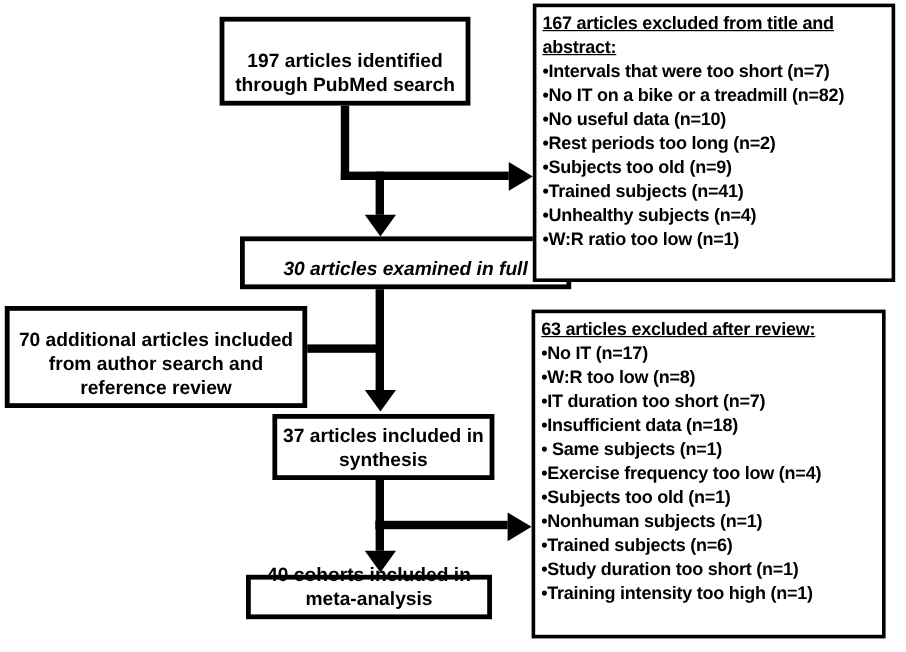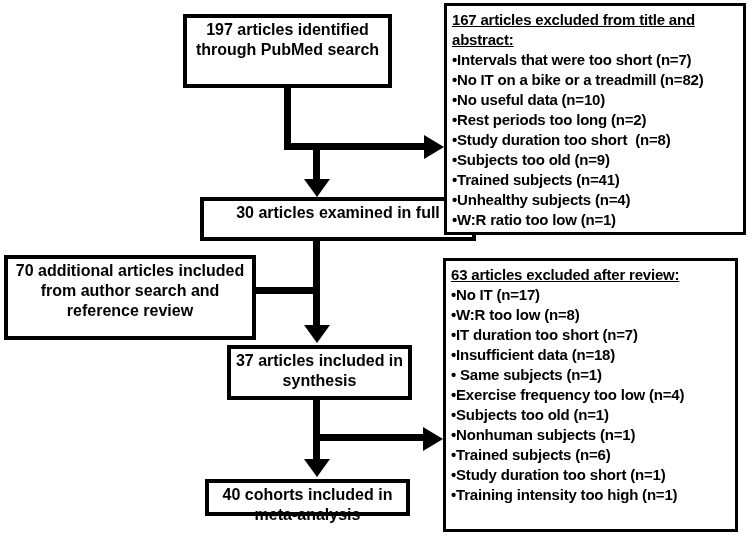--- a/index.html
+++ b/index.html
@@ -8,21 +8,21 @@
     width:755px;height:543px;
     background:#ffffff;
     font-family:"Liberation Sans", sans-serif;
     color:#000000;
     overflow:hidden;
   }
   .flow-box{
     position:absolute;
     border:4px solid #000000;
     background:#ffffff;
-    display:flex;align-items:flex-start;justify-content:center;
+    display:flex;align-items:flex-end;justify-content:center;
     text-align:center;
     font-weight:bold;
     font-size:16px;line-height:20px;
     box-sizing:border-box;
     padding:2px 4px;
   }
   .list-box{
     position:absolute;
     border:3px solid #000000;
     background:#ffffff;
@@ -60,21 +60,21 @@
 </style>
 </head>
 <body>
 
 <div id="canvas">
 
   <div class="flow-box" style="left:183px;top:14px;width:209px;height:74px;">
     <span>197 articles identified through PubMed search</span>
   </div>
 
-  <div class="flow-box" style="left:200px;top:197px;width:276px;height:44px;">
+  <div class="flow-box" style="left:200px;top:197px;width:276px;height:44px;font-style:italic;">
     <span>30 articles examined in full</span>
   </div>
 
   <div class="flow-box" style="left:4px;top:255px;width:252px;height:85px;">
     <span>70 additional articles included from author search and reference review</span>
   </div>
 
   <div class="flow-box" style="left:227px;top:345px;width:185px;height:55px;">
     <span>37 articles included in synthesis</span>
   </div>
@@ -82,21 +82,20 @@
   <div class="flow-box" style="left:205px;top:479px;width:205px;height:37px;">
     <span>40 cohorts included in meta-analysis</span>
   </div>
 
   <div class="list-box" style="left:444px;top:3px;width:302px;height:232px;">
     <div class="list-heading">167 articles excluded from title and abstract:</div>
     <div class="list-item">•Intervals that were too short (n=7)</div>
     <div class="list-item">•No IT on a bike or a treadmill (n=82)</div>
     <div class="list-item">•No useful data (n=10)</div>
     <div class="list-item">•Rest periods too long (n=2)</div>
-    <div class="list-item">•Study duration too short  (n=8)</div>
     <div class="list-item">•Subjects too old (n=9)</div>
     <div class="list-item">•Trained subjects (n=41)</div>
     <div class="list-item">•Unhealthy subjects (n=4)</div>
     <div class="list-item">•W:R ratio too low (n=1)</div>
   </div>
 
   <div class="list-box" style="left:443px;top:258px;width:295px;height:274px;">
     <div class="list-heading">63 articles excluded after review:</div>
     <div class="list-item">•No IT (n=17)</div>
     <div class="list-item">•W:R too low (n=8)</div>

